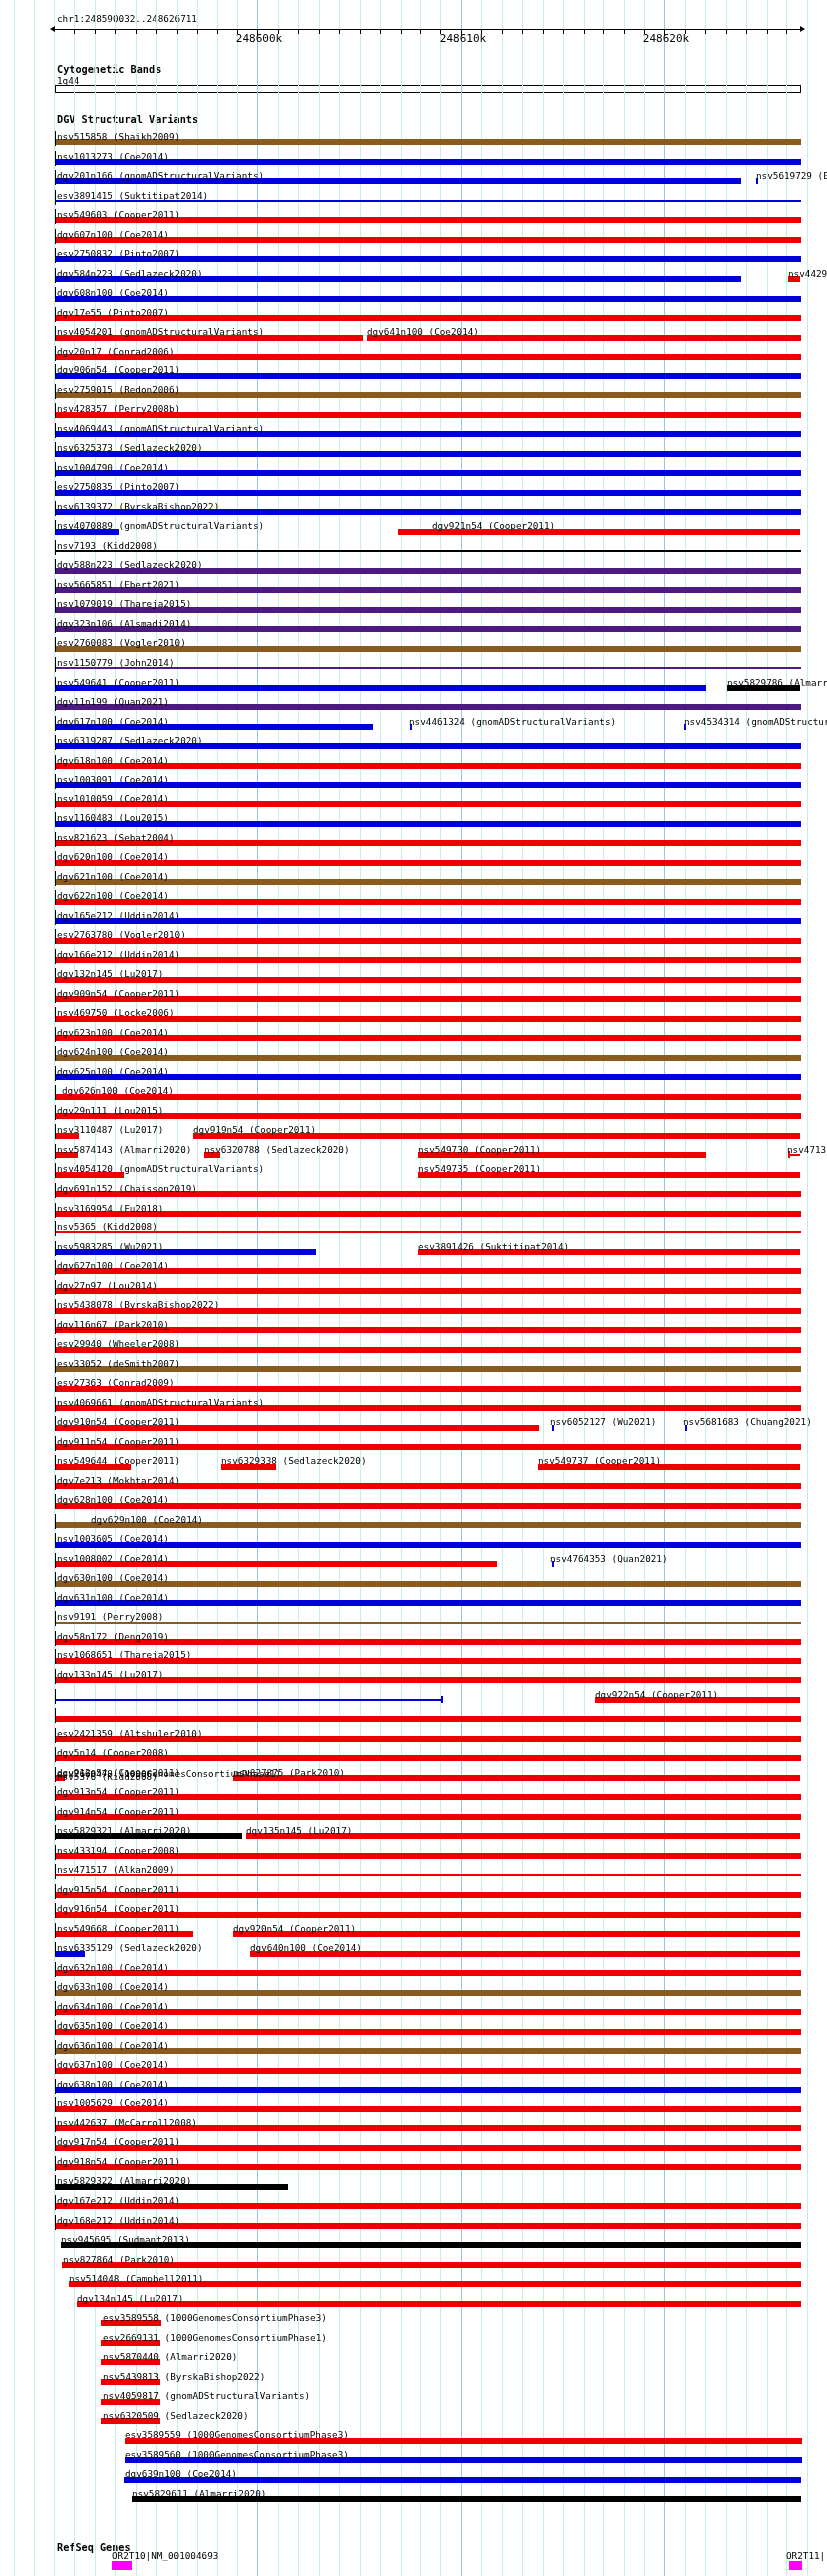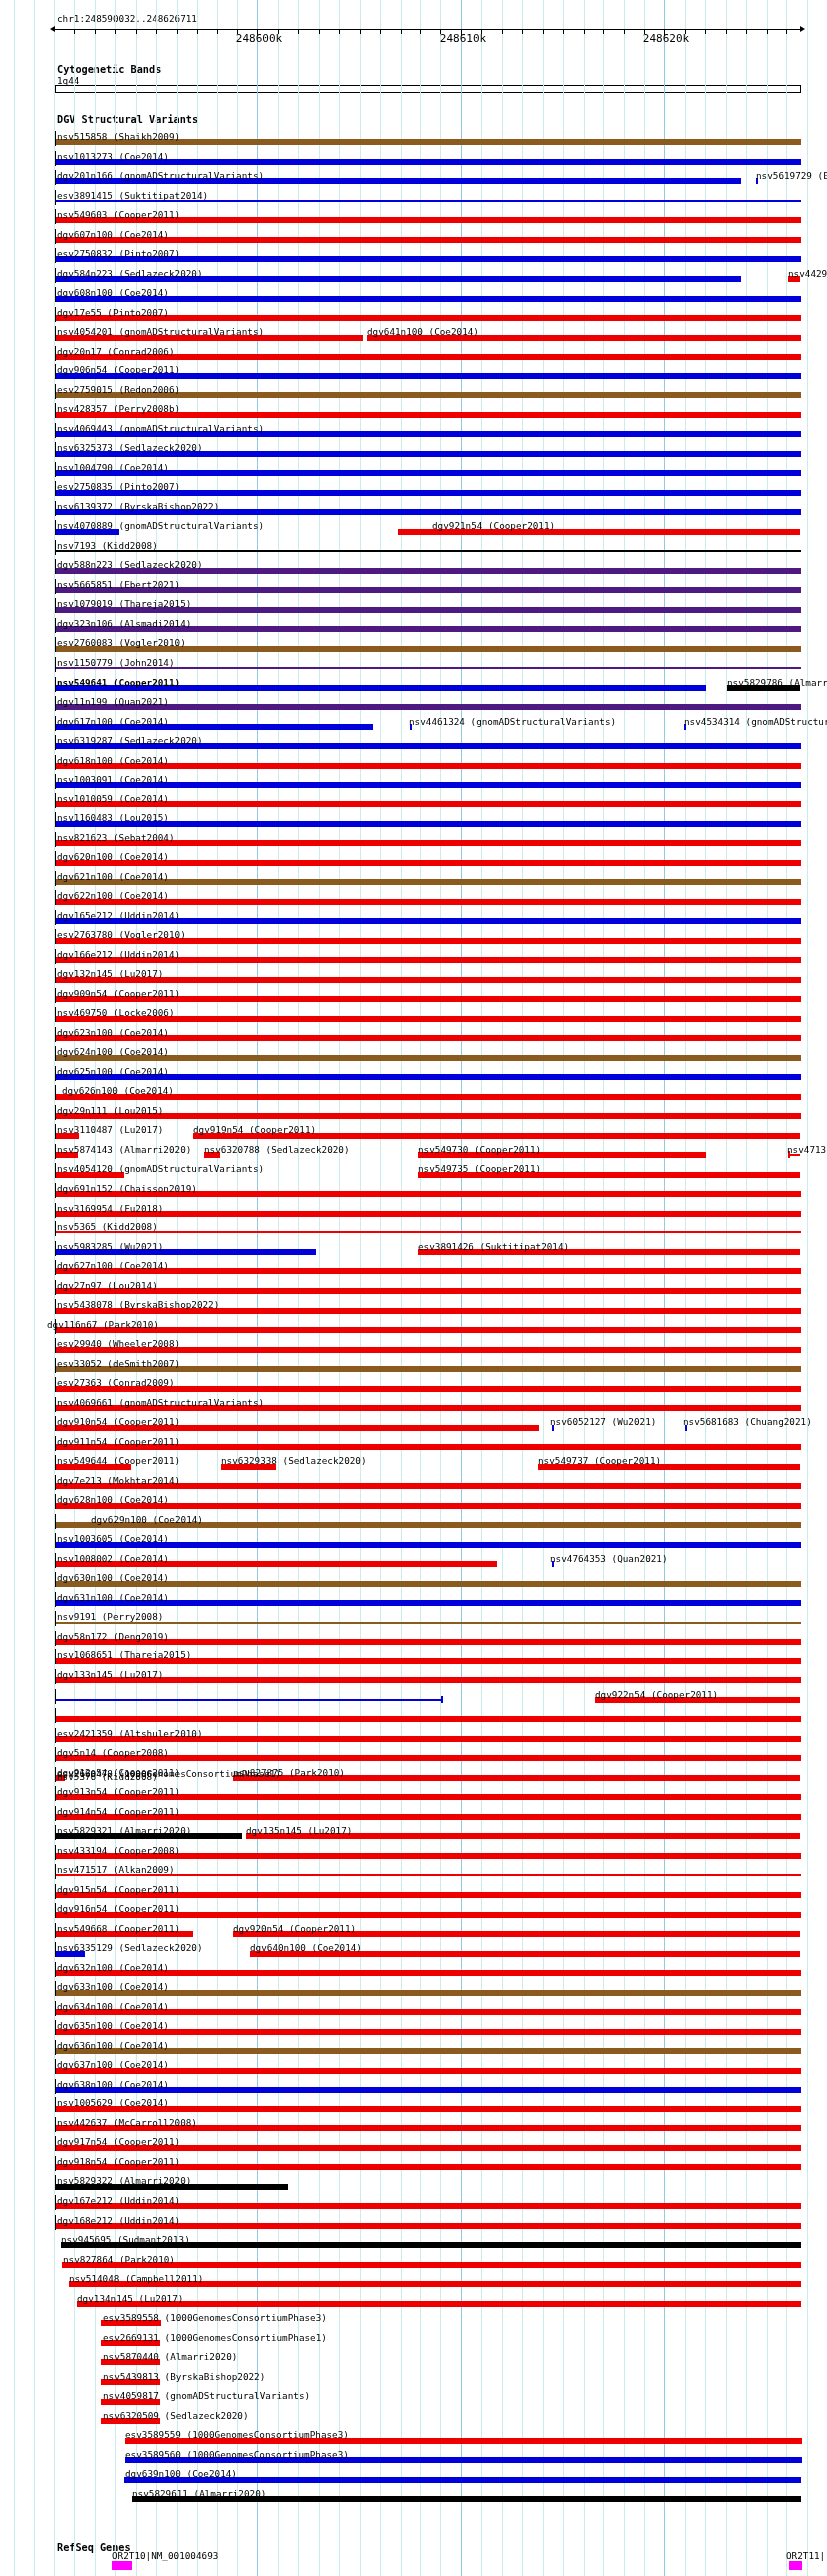--- a/index.html
+++ b/index.html
@@ -197,21 +197,21 @@
     <div class="tick" style="left: 55px; top: 598px; width: 0.9px; height: 15px; background: rgb(0, 0, 0); z-index: 2;"></div>
     <div class="tlabel" style="left: 57px; top: 618px; z-index: 3;">dgv323n106 (Alsmadi2014)</div>
     <div class="bar" style="left: 55px; top: 626px; width: 746px; height: 5.6px; background: rgb(76, 26, 128); z-index: 2;"></div>
     <div class="tick" style="left: 55px; top: 618px; width: 0.9px; height: 15px; background: rgb(0, 0, 0); z-index: 2;"></div>
     <div class="tlabel" style="left: 57px; top: 637px; z-index: 3;">esv2760083 (Vogler2010)</div>
     <div class="bar" style="left: 55px; top: 646px; width: 746px; height: 5.6px; background: rgb(138, 90, 30); z-index: 2;"></div>
     <div class="tick" style="left: 55px; top: 637px; width: 0.9px; height: 15px; background: rgb(0, 0, 0); z-index: 2;"></div>
     <div class="tlabel" style="left: 57px; top: 657px; z-index: 3;">nsv1150779 (John2014)</div>
     <div class="bar" style="left: 55px; top: 667px; width: 746px; height: 1.9px; background: rgb(76, 26, 128); z-index: 2;"></div>
     <div class="tick" style="left: 55px; top: 657px; width: 0.9px; height: 15px; background: rgb(0, 0, 0); z-index: 2;"></div>
-    <div class="tlabel" style="left: 57px; top: 677px; z-index: 3; font-weight: bold;">nsv549641 (Cooper2011)</div>
+    <div class="tlabel" style="left: 57px; top: 677px; z-index: 3;">nsv549641 (Cooper2011)</div>
     <div class="bar" style="left: 55px; top: 685px; width: 651px; height: 5.6px; background: rgb(0, 0, 221); z-index: 2;"></div>
     <div class="tick" style="left: 55px; top: 677px; width: 0.9px; height: 15px; background: rgb(0, 0, 0); z-index: 2;"></div>
     <div class="tlabel" style="left: 727px; top: 677px; z-index: 3;">nsv5829786 (Almarr</div>
     <div class="bar" style="left: 727px; top: 685px; width: 73px; height: 5.6px; background: rgb(0, 0, 0); z-index: 2;"></div>
     <div class="tlabel" style="left: 57px; top: 696px; z-index: 3;">dgv11n199 (Quan2021)</div>
     <div class="bar" style="left: 55px; top: 704px; width: 746px; height: 5.6px; background: rgb(76, 26, 128); z-index: 2;"></div>
     <div class="tick" style="left: 55px; top: 696px; width: 0.9px; height: 15px; background: rgb(0, 0, 0); z-index: 2;"></div>
     <div class="tlabel" style="left: 57px; top: 716px; z-index: 3;">dgv617n100 (Coe2014)</div>
     <div class="bar" style="left: 55px; top: 724px; width: 318px; height: 5.6px; background: rgb(0, 0, 221); z-index: 2;"></div>
     <div class="tick" style="left: 55px; top: 716px; width: 0.9px; height: 15px; background: rgb(0, 0, 0); z-index: 2;"></div>
@@ -315,21 +315,21 @@
     <div class="bar" style="left: 418px; top: 1249px; width: 382px; height: 5.6px; background: rgb(238, 0, 0); z-index: 2;"></div>
     <div class="tlabel" style="left: 57px; top: 1260px; z-index: 3;">dgv627n100 (Coe2014)</div>
     <div class="bar" style="left: 55px; top: 1268px; width: 746px; height: 5.6px; background: rgb(238, 0, 0); z-index: 2;"></div>
     <div class="tick" style="left: 55px; top: 1260px; width: 0.9px; height: 15px; background: rgb(0, 0, 0); z-index: 2;"></div>
     <div class="tlabel" style="left: 57px; top: 1280px; z-index: 3;">dgv27n97 (Lou2014)</div>
     <div class="bar" style="left: 55px; top: 1288px; width: 746px; height: 5.6px; background: rgb(238, 0, 0); z-index: 2;"></div>
     <div class="tick" style="left: 55px; top: 1280px; width: 0.9px; height: 15px; background: rgb(0, 0, 0); z-index: 2;"></div>
     <div class="tlabel" style="left: 57px; top: 1299px; z-index: 3;">nsv5438078 (ByrskaBishop2022)</div>
     <div class="bar" style="left: 55px; top: 1308px; width: 746px; height: 5.6px; background: rgb(238, 0, 0); z-index: 2;"></div>
     <div class="tick" style="left: 55px; top: 1299px; width: 0.9px; height: 15px; background: rgb(0, 0, 0); z-index: 2;"></div>
-    <div class="tlabel" style="left: 47px; top: 1319px; z-index: 3;">dgv116n67 (Park2010)</div>
+    <div class="tlabel" style="left: 57px; top: 1319px; z-index: 3; text-decoration: underline;">dgv116n67 (Park2010)</div>
     <div class="bar" style="left: 55px; top: 1327px; width: 746px; height: 5.6px; background: rgb(238, 0, 0); z-index: 2;"></div>
     <div class="tick" style="left: 55px; top: 1319px; width: 0.9px; height: 15px; background: rgb(0, 0, 0); z-index: 2;"></div>
     <div class="tlabel" style="left: 57px; top: 1338px; z-index: 3;">esv29940 (Wheeler2008)</div>
     <div class="bar" style="left: 55px; top: 1347px; width: 746px; height: 5.6px; background: rgb(238, 0, 0); z-index: 2;"></div>
     <div class="tick" style="left: 55px; top: 1338px; width: 0.9px; height: 15px; background: rgb(0, 0, 0); z-index: 2;"></div>
     <div class="tlabel" style="left: 57px; top: 1358px; z-index: 3;">esv33052 (deSmith2007)</div>
     <div class="bar" style="left: 55px; top: 1366px; width: 746px; height: 5.6px; background: rgb(138, 90, 30); z-index: 2;"></div>
     <div class="tick" style="left: 55px; top: 1358px; width: 0.9px; height: 15px; background: rgb(0, 0, 0); z-index: 2;"></div>
     <div class="tlabel" style="left: 57px; top: 1377px; z-index: 3;">esv27363 (Conrad2009)</div>
     <div class="bar" style="left: 55px; top: 1386px; width: 746px; height: 5.6px; background: rgb(238, 0, 0); z-index: 2;"></div>

